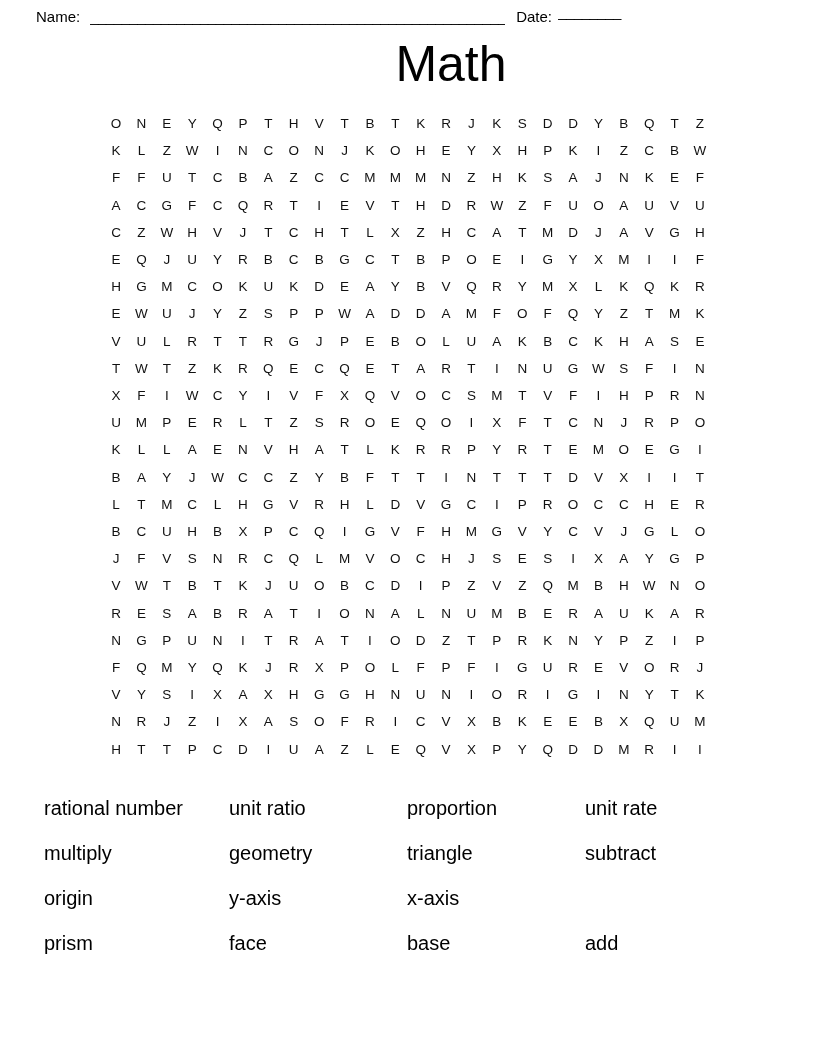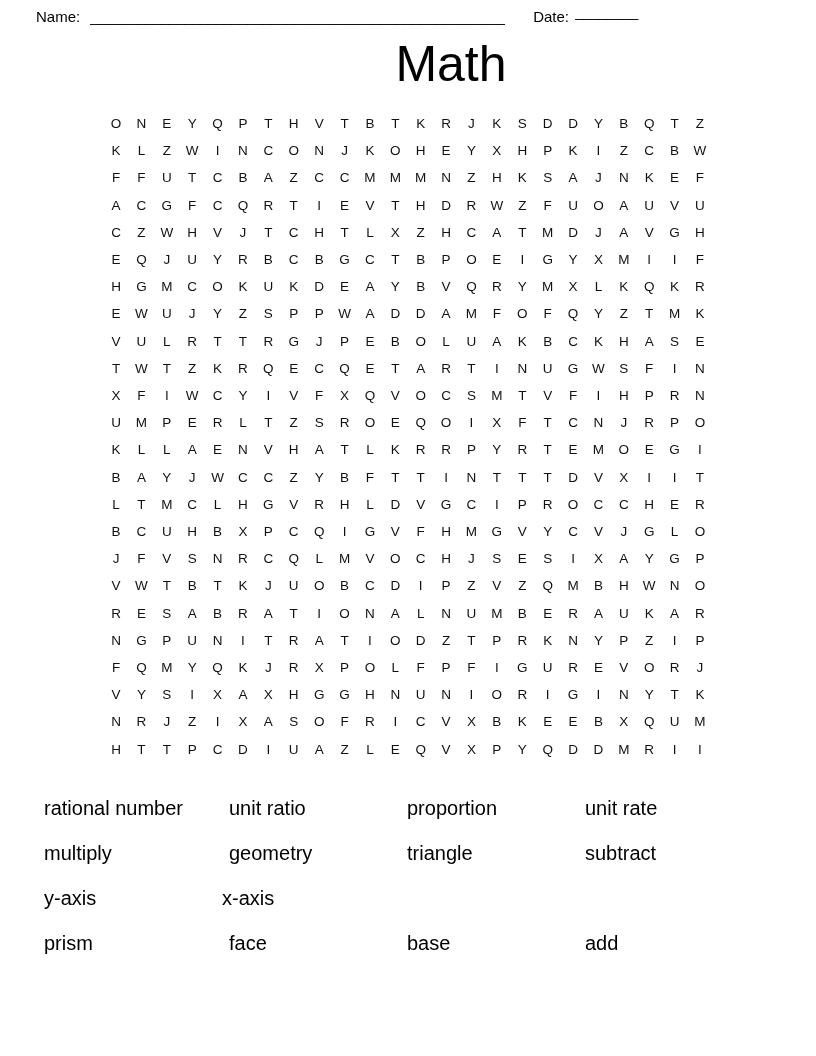--- a/index.html
+++ b/index.html
@@ -46,21 +46,21 @@
   }
   .name-blank {
     width: 415px;
     margin-left: 2px;
   }
   .date-blank {
     width: 78px;
     margin-left: 2px;
   }
   .date-group {
-    margin-left: 20px;
+    margin-left: 3px;
     white-space: nowrap;
   }
 
   
   .puzzle-title {
     position: absolute;
     top: 34px;
     left: 0;
     width: 816px;
     text-align: center;
@@ -771,20 +771,21 @@
       <div class="word-cell c2">proportion</div>
       <div class="word-cell c3">unit rate</div>
     </div>
     <div class="word-row">
       <div class="word-cell c0">multiply</div>
       <div class="word-cell c2">geometry</div>
       <div class="word-cell c1">triangle</div>
       <div class="word-cell c3">subtract</div>
     </div>
     <div class="word-row">
+      <div class="word-cell c0">origin</div>
       <div class="word-cell c1">y-axis</div>
       <div class="word-cell c2">x-axis</div>
     </div>
     <div class="word-row">
       <div class="word-cell c0">prism</div>
       <div class="word-cell c1">face</div>
       <div class="word-cell c2">base</div>
       <div class="word-cell c3">add</div>
     </div>
   </div>

